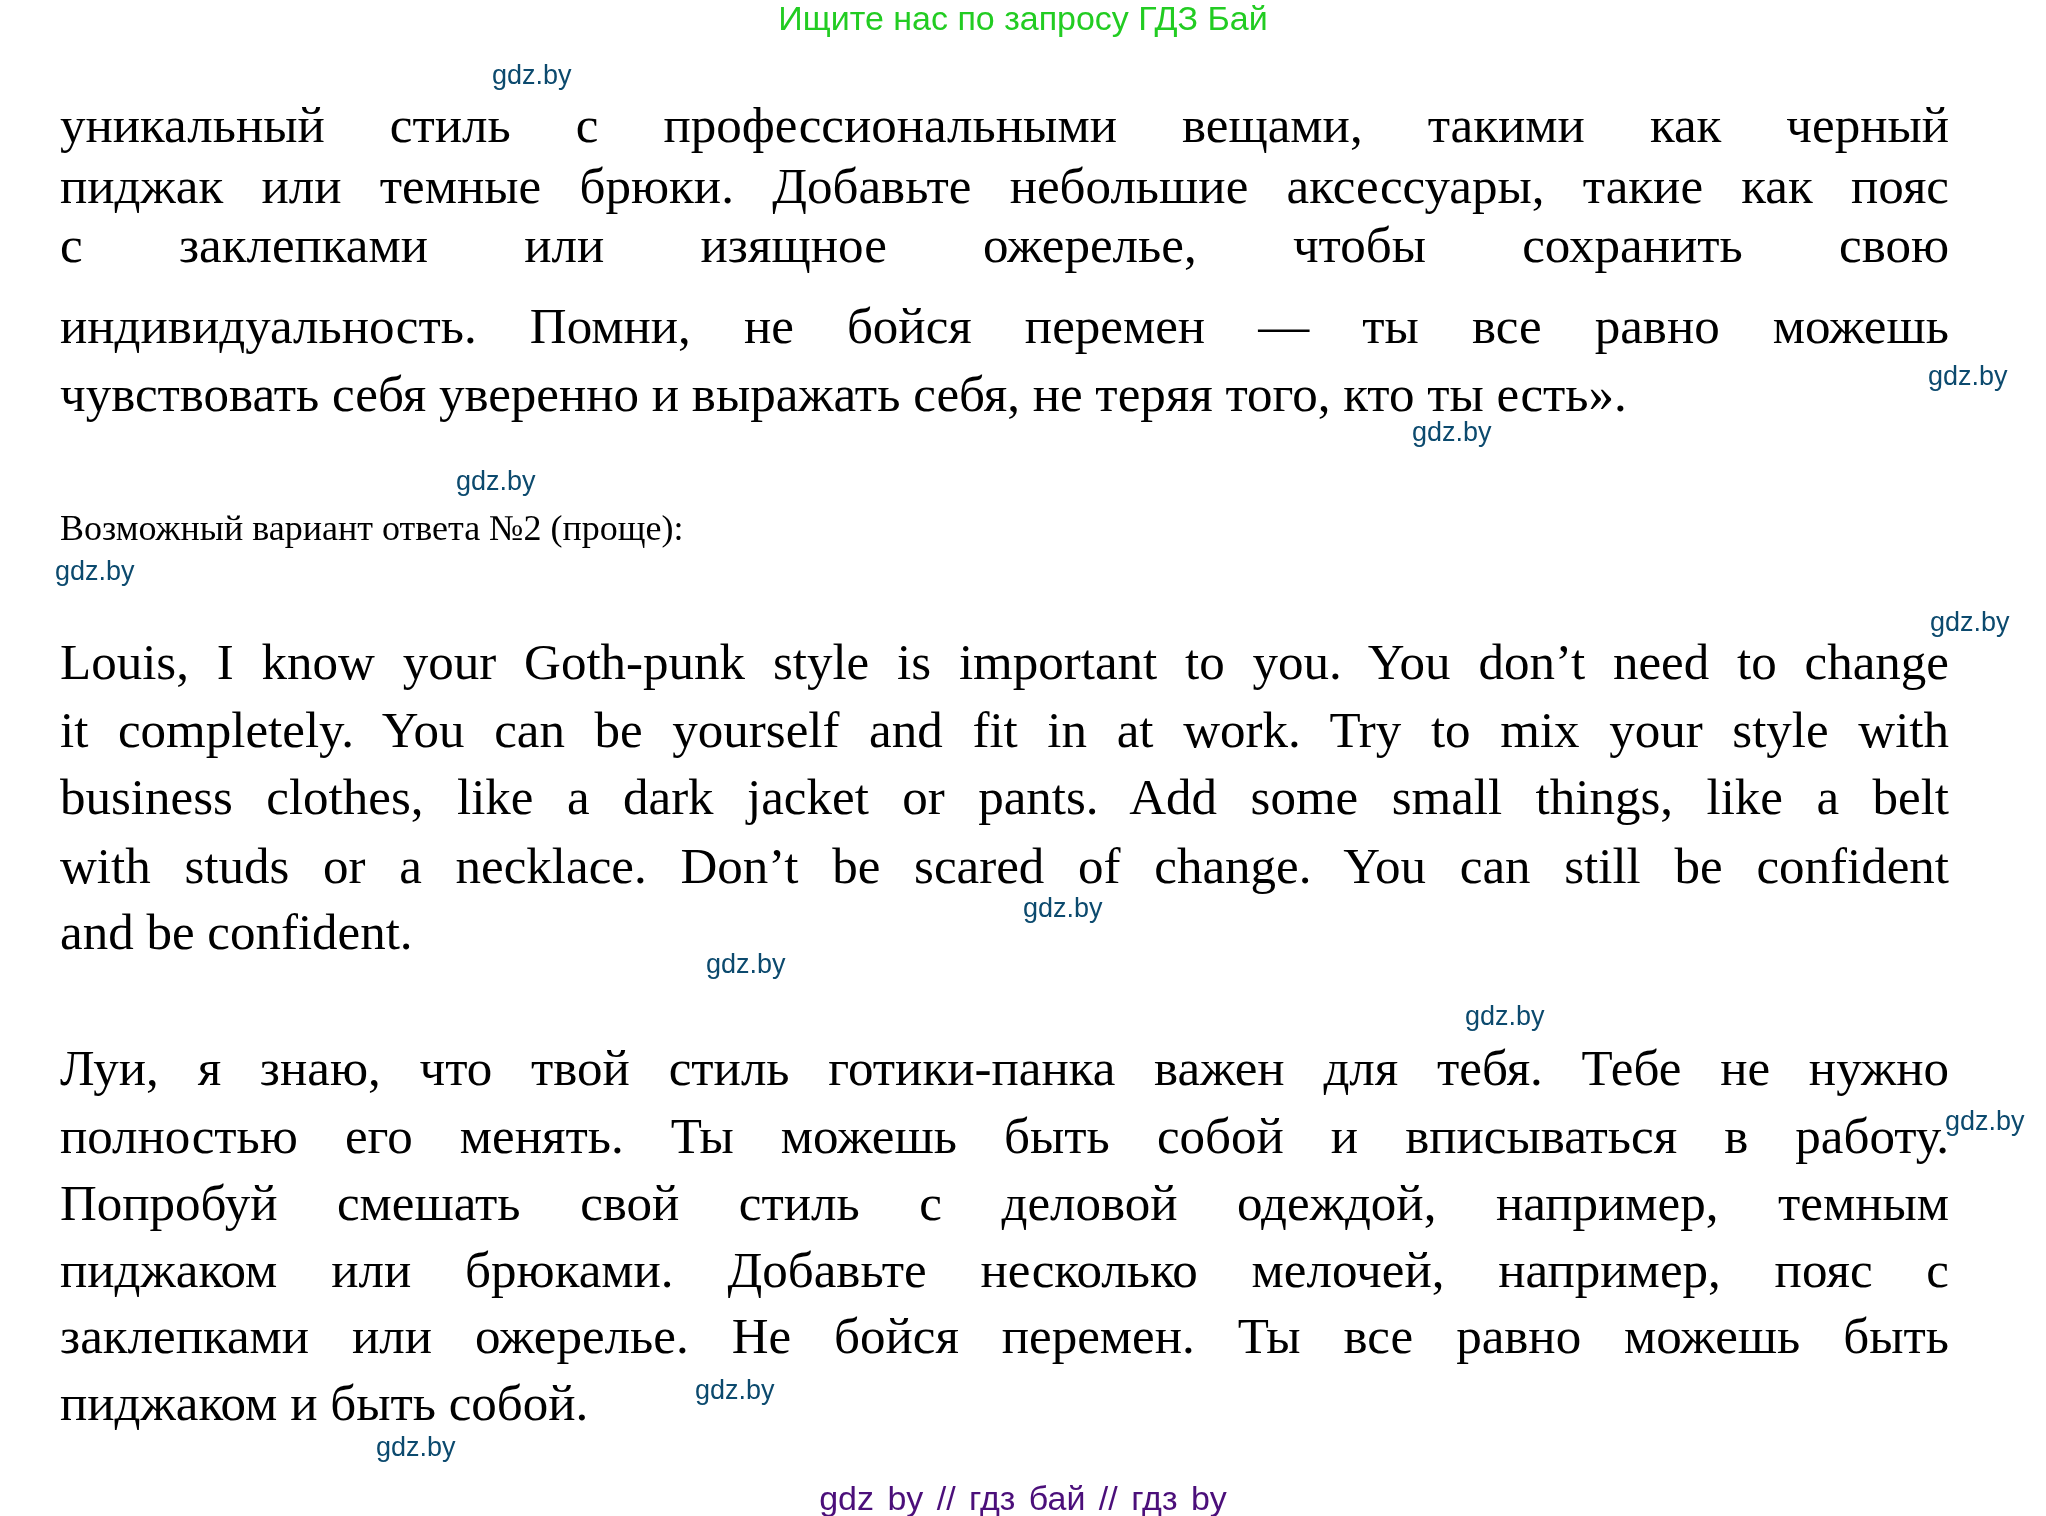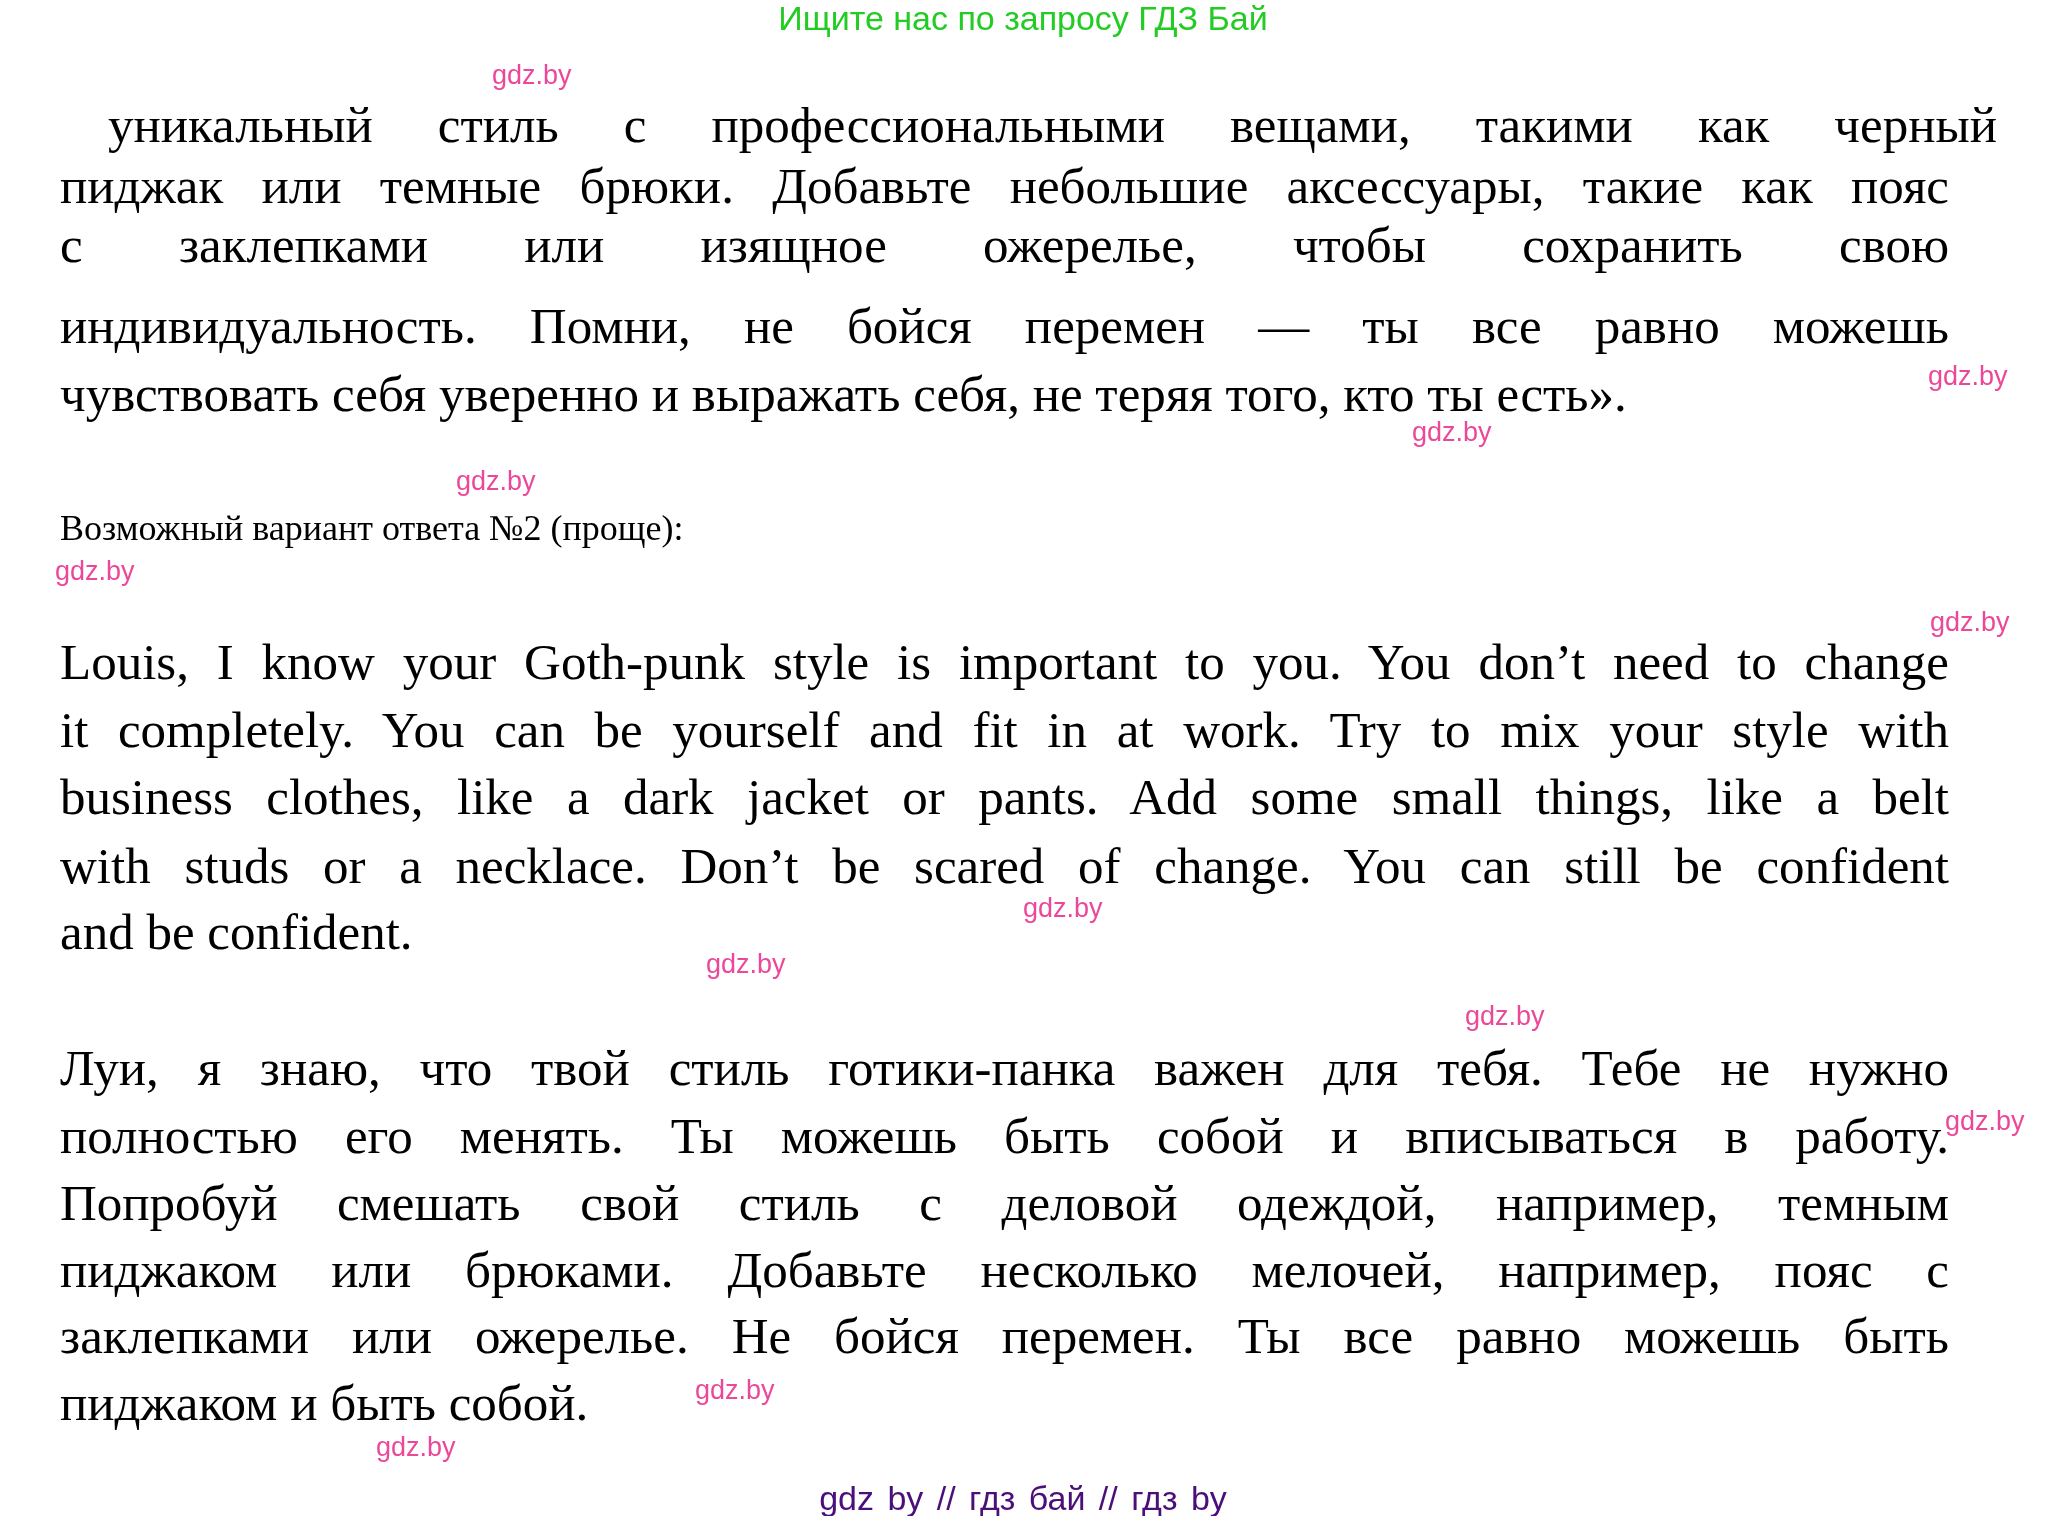--- a/index.html
+++ b/index.html
@@ -5,30 +5,30 @@
   html, body { margin:0; padding:0; background:#ffffff; }
   body { width:2046px; height:1516px; position:relative; overflow:hidden; }
   .header { position:absolute; left:0; width:2046px; top:-2px; text-align:center;
     font-family:"Liberation Sans", sans-serif; font-size:34px; color:#22cc22; line-height:40px; }
   .footer { position:absolute; left:0; width:2046px; top:1478px; text-align:center;
     font-family:"Liberation Sans", sans-serif; font-size:34px; color:#4b0f7a; line-height:40px; word-spacing:4px; }
   .line { position:absolute; left:60px; width:1889px; font-family:"Liberation Serif", serif;
     font-size:51px; line-height:60px; color:#000; white-space:nowrap; text-align:justify; text-align-last:justify; }
   .line.last { text-align-last:left; }
   .heading { position:absolute; left:60px; font-family:"Liberation Serif", serif; font-size:36px; line-height:60px; color:#000; white-space:nowrap; }
-  .wm { position:absolute; font-family:"Liberation Sans", sans-serif; font-size:27px; color:#ec4899; line-height:30px; }
+  .wm { position:absolute; font-family:"Liberation Sans", sans-serif; font-size:27px; color:#0c4a6e; line-height:30px; }
 </style>
 </head>
 <body>
 
 <div class="header">Ищите нас по запросу ГДЗ Бай</div>
 
 <div class="wm" style="left:492px;top:60px;">gdz.by</div>
 
-<div class="line" style="top:95px;margin-left:48px;">уникальный стиль с профессиональными вещами, такими как черный</div>
+<div class="line" style="top:95px;">уникальный стиль с профессиональными вещами, такими как черный</div>
 <div class="line" style="top:156px;">пиджак или темные брюки. Добавьте небольшие аксессуары, такие как пояс</div>
 <div class="line" style="top:215px;">с заклепками или изящное ожерелье, чтобы сохранить свою</div>
 <div class="line" style="top:296px;">индивидуальность. Помни, не бойся перемен — ты все равно можешь</div>
 <div class="line last" style="top:364px;">чувствовать себя уверенно и выражать себя, не теряя того, кто ты есть».</div>
 
 <div class="wm" style="left:1928px;top:361px;">gdz.by</div>
 <div class="wm" style="left:1412px;top:417px;">gdz.by</div>
 <div class="wm" style="left:456px;top:466px;">gdz.by</div>
 
 <div class="heading" style="top:498px;">Возможный вариант ответа №2 (проще):</div>

